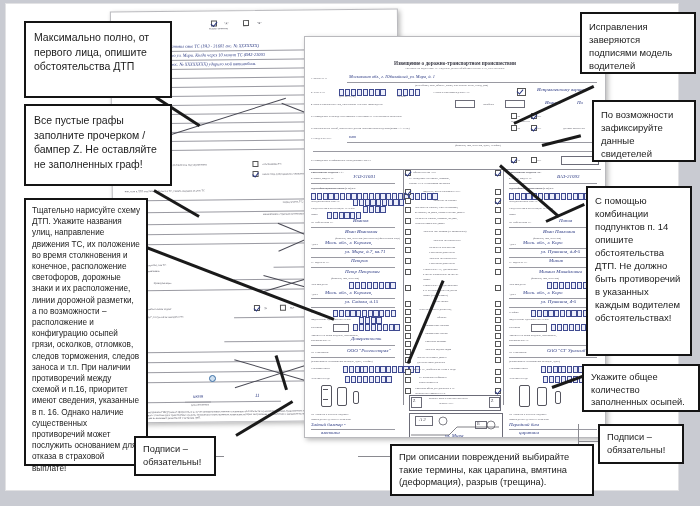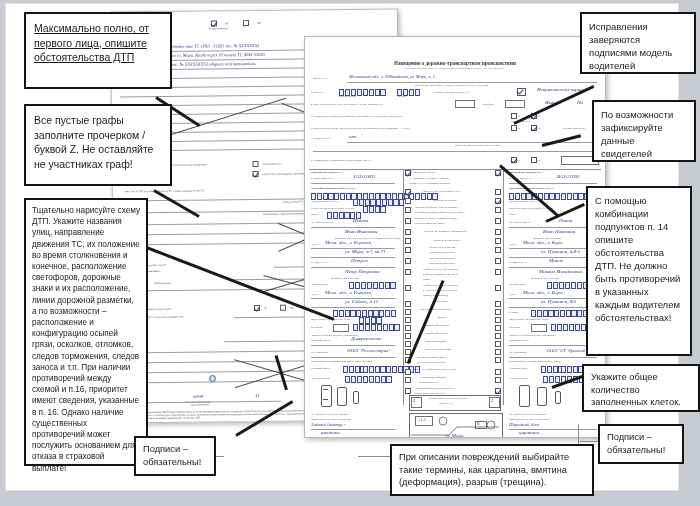--- a/index.html
+++ b/index.html
@@ -706,26 +706,26 @@
     <div class="leader" style="left:270px;top:350px;width:36px;height:3px;transform:rotate(73deg);"></div>
     <div class="leader thin" style="left:352px;top:452px;width:36px;"></div>
     <div class="leader" style="left:402px;top:358px;width:90px;height:3px;transform:rotate(-67deg);"></div>
     <div class="leader" style="left:508px;top:118px;width:88px;height:3px;transform:rotate(-25deg);"></div>
     <div class="leader" style="left:536px;top:140px;width:40px;height:3px;transform:rotate(-14deg);"></div>
     <div class="leader" style="left:540px;top:216px;width:42px;height:3px;transform:rotate(-24deg);"></div>
     <div class="leader" style="left:546px;top:382px;width:42px;height:3px;transform:rotate(-20deg);"></div>
     <div class="leader thin" style="left:572px;top:437px;width:22px;"></div>
     <div class="leader thin" style="left:572px;top:420px;width:1px;height:40px;"></div>
 
-    <div class="callout c-lg" style="left:18px;top:8px;width:148px;height:77px;text-decoration:underline;">
+    <div class="callout c-lg" style="left:18px;top:17px;width:148px;height:77px;">
       <p>Максимально полно, от первого лица, опишите обстоятельства ДТП</p>
     </div>
 
     <div class="callout c-lg" style="left:18px;top:100px;width:148px;height:82px;">
-      <p>Все пустые графы заполните прочерком / буквой Z. Не оставляйте не участниках граф!</p>
+      <p>Все пустые графы заполните прочерком / бампер Z. Не оставляйте не заполненных граф!</p>
     </div>
 
     <div class="callout c-sm" style="left:18px;top:194px;width:124px;height:268px;">
       <p>Тщательно нарисуйте схему ДТП. Укажите названия улиц, направление движения ТС, их положение во время столкновения и конечное, расположение светофоров, дорожные знаки и их расположение, линии дорожной разметки, а по возможности – расположение и конфигурацию осыпей грязи, осколков, отломков, следов торможения, следов заноса и т.п. При наличии противоречий между схемой и п.16, приоритет имеют сведения, указанные в п. 16. Однако наличие существенных противоречий может послужить основанием для отказа в страховой выплате!</p>
     </div>
 
     <div class="callout c-xs" style="left:128px;top:432px;width:82px;height:40px;">
       <p>Подписи – обязательны!</p>
     </div>
 
@@ -740,21 +740,21 @@
 
     <div class="callout c-md" style="left:586px;top:96px;width:104px;height:62px;">
       <p>По возможности зафиксируйте данные свидетелей</p>
     </div>
 
     <div class="callout c-md" style="left:580px;top:182px;width:106px;height:170px;">
       <p>С помощью комбинации подпунктов п. 14 опишите обстоятельства ДТП. Не должно быть противоречий в указанных каждым водителем обстоятельствах!</p>
     </div>
 
     <div class="callout c-xs" style="left:576px;top:360px;width:118px;height:48px;">
-      <p>Укажите общее количество заполненных клеток.</p>
+      <p>Укажите общее количество заполненных осыпей.</p>
     </div>
 
     <div class="callout c-xs" style="left:592px;top:420px;width:86px;height:40px;">
       <p>Подписи – обязательны!</p>
     </div>
 
   </div>
 </div>
 
 </body></html>

